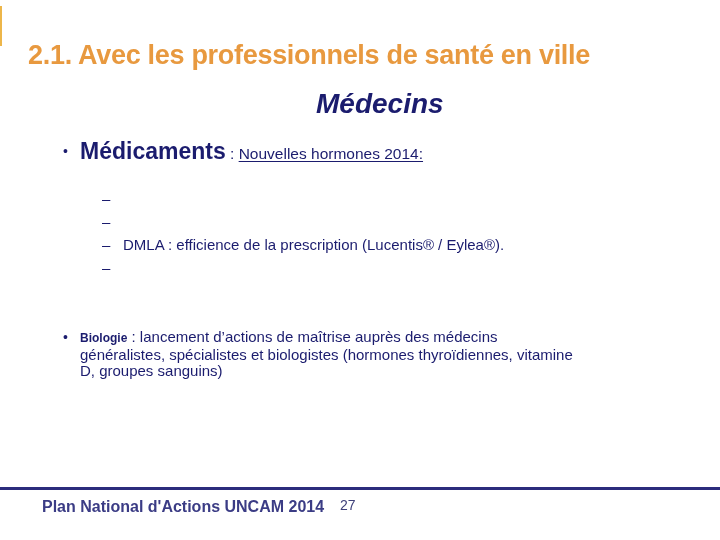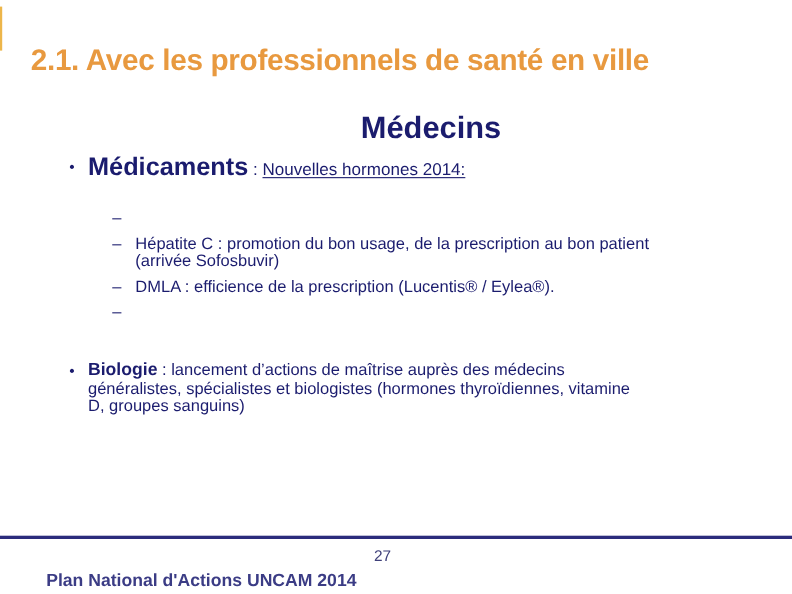--- a/index.html
+++ b/index.html
@@ -31,43 +31,44 @@
     font-size: 27px;
     font-weight: bold;
     color: var(--orange, #E8993F);
     white-space: nowrap;
     letter-spacing: -0.3px;
   }
   .subtitle {
     position: absolute;
     left: 312px;
     top: 84px;
-    margin: 16px;
+    margin: 4px;
     font-size: 28px;
     font-weight: bold;
     color: var(--navy, #1B1C6E);
     white-space: nowrap;
+    font-style: italic;
   }
   .bullet-row {
     position: absolute;
     display: flex;
     color: var(--navy, #1B1C6E);
   }
   .bullet-glyph {
     flex: none;
     width: 17px;
     font-size: 14px;
     line-height: 20px;
   }
   .b1 { left: 63px; top: 141px; font-size: 15.5px; line-height: 20px; }
   .b1 .b-label { font-size: 23px; font-weight: bold; }
   .b-underline { text-decoration: underline; text-underline-offset: 2px; }
   .b2 { left: 63px; top: 329px; width: 640px; font-size: 15px; line-height: 16.5px; }
   .b2 .bullet-glyph { line-height: 17px; }
-  .b2 .b-label { font-size: 16px; font-weight: bold; }
+  .b2 .b-label { font-size: 12px; font-weight: bold; }
   .pre { white-space: pre-line; }
   .sub-list {
     position: absolute;
     left: 102px;
     top: 191px;
     width: 600px;
     color: var(--navy, #1B1C6E);
     font-size: 15px;
     line-height: 16px;
   }
@@ -78,21 +79,21 @@
     position: absolute;
     left: 0;
     top: 487px;
     width: 720px;
     height: 3px;
     background: var(--footer_line, #2B2C7C);
   }
   .footer-label {
     position: absolute;
     left: 42px;
-    top: 520px;
+    top: 498px;
     font-size: 16px;
     font-weight: bold;
     color: var(--footer_text, #3B3C85);
     white-space: nowrap;
   }
   .page-number {
     position: absolute;
     left: 340px;
     top: 497px;
     font-size: 14px;
@@ -116,22 +117,20 @@
       <span class="b-label">Médicaments</span><span class="pre"> : </span><span class="b-underline">Nouvelles hormones 2014:</span>
     </div>
   </div>
 
   <div class="sub-list">
     <div class="sub-item">
       <span class="dash">–</span>
     </div>
     <div class="sub-item">
       <span class="dash">–</span>
-      <span class="sub-text">Hépatite C : promotion du bon usage, de la prescription au bon patient
-(arrivée Sofosbuvir)</span>
     </div>
     <div class="sub-item">
       <span class="dash">–</span>
       <span class="sub-text">DMLA : efficience de la prescription (Lucentis® / Eylea®).</span>
     </div>
     <div class="sub-item">
       <span class="dash">–</span>
     </div>
   </div>
 

